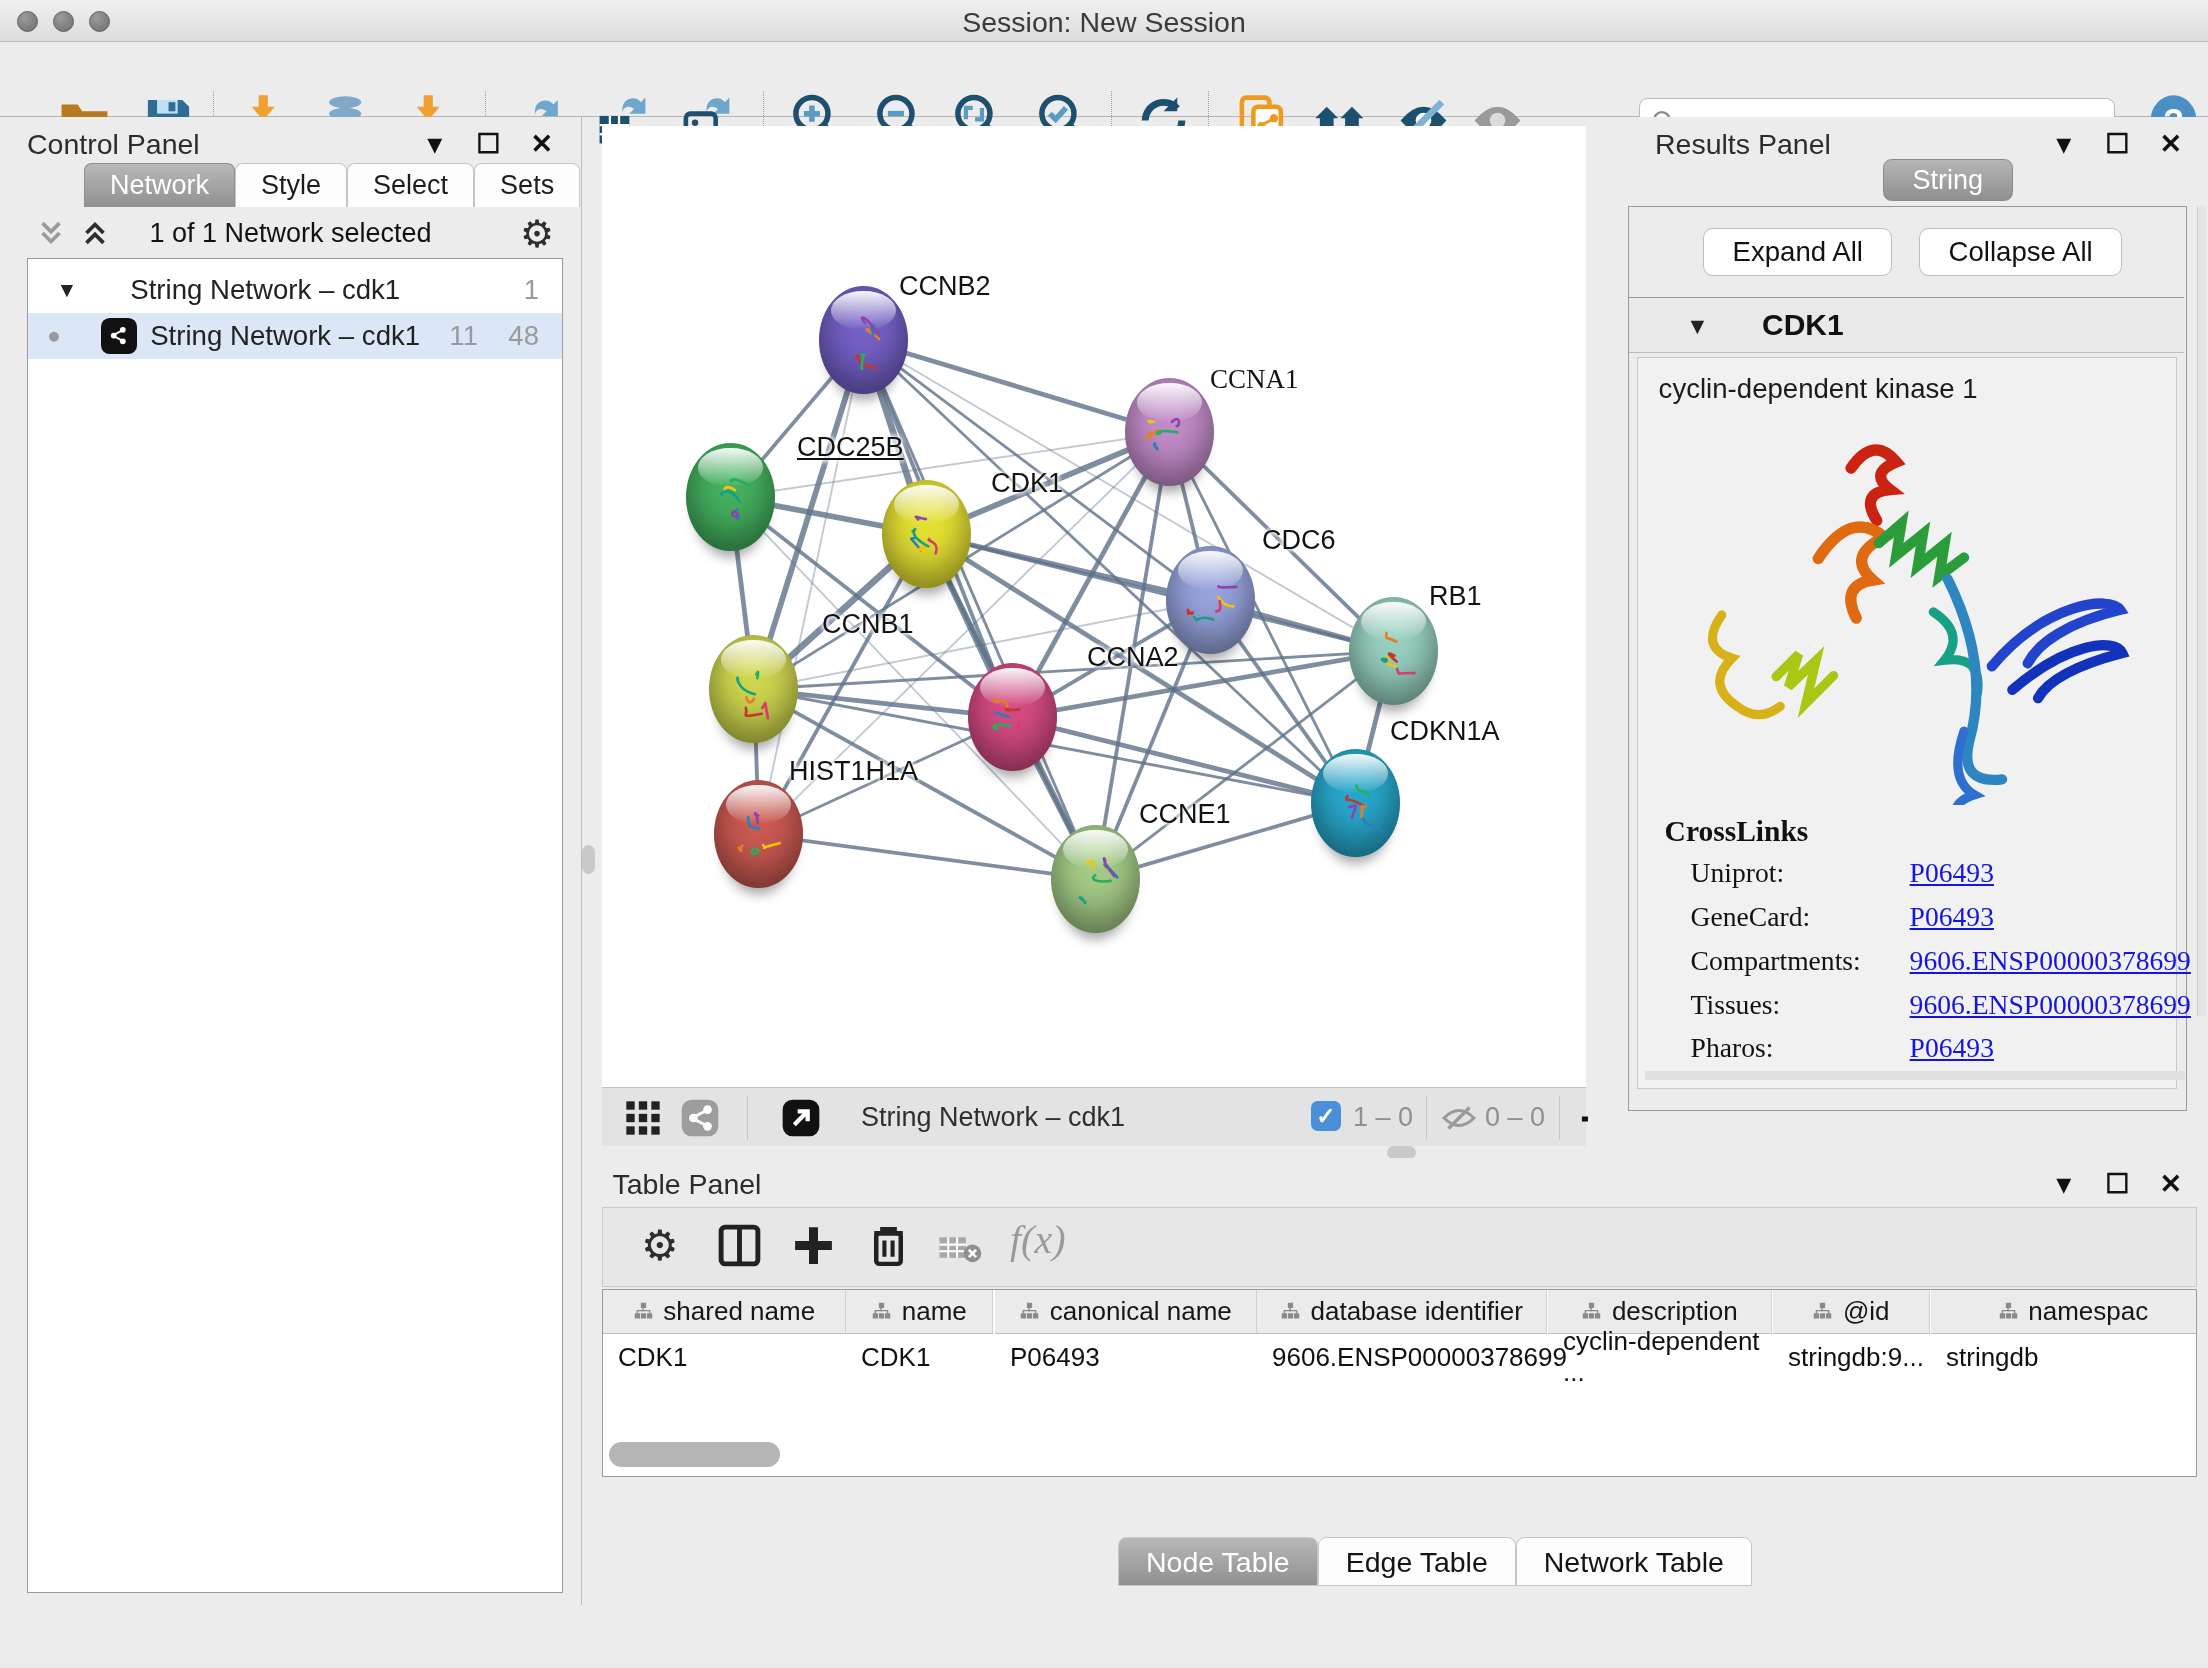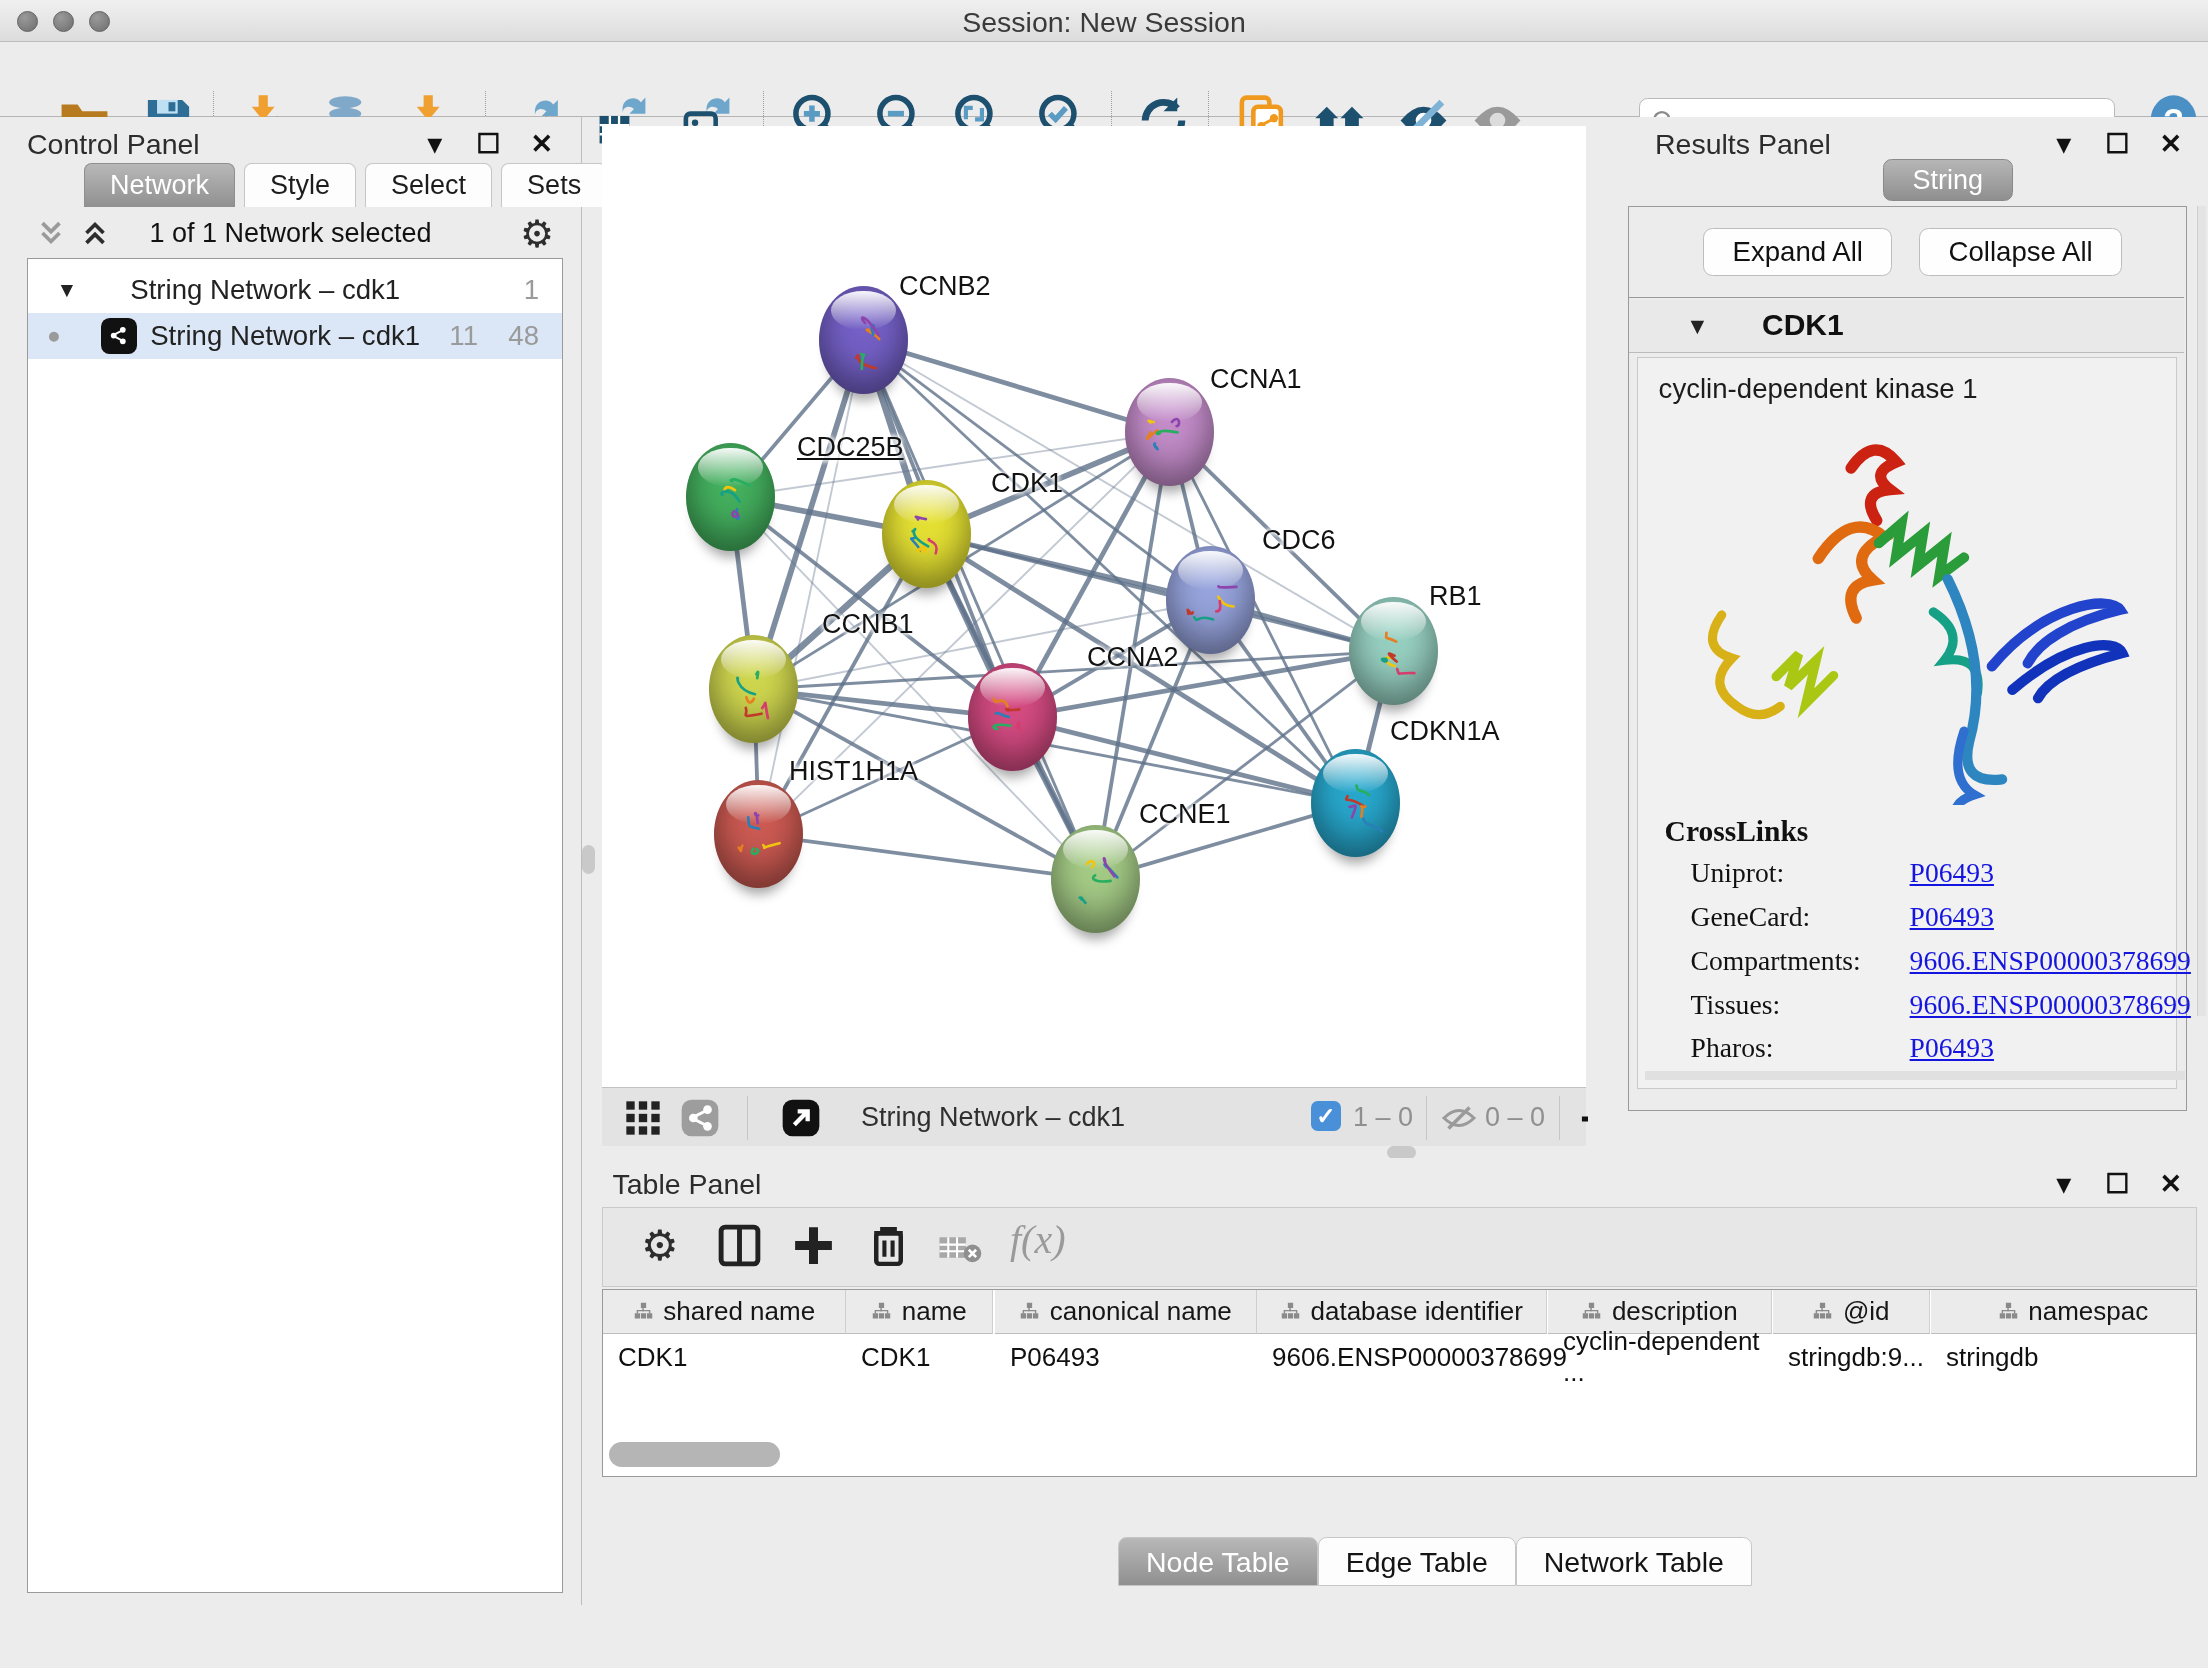--- a/index.html
+++ b/index.html
@@ -30,21 +30,21 @@
   .panel-title { font-size:28.5px; color:#2c2c2c; }
   .panel-btns { position:absolute; display:flex; gap:25px; align-items:center; font-size:27px; color:#111; }
   .pb { width:28.5px; text-align:center; cursor:pointer; font-weight:bold; }
 
   
   .control-panel { position:absolute; left:0; top:117px; width:582px; height:1488px;
                    background:#ececec; border-right:1.9px solid #bdbdbd; }
   .cp-header { position:absolute; left:27px; top:11.4px; }
   .tabs-row { position:absolute; left:84px; top:46px; display:flex; }
   .tab { height:44px; padding:0 25px; font-size:27px; line-height:42px; background:#fdfdfd;
-         border:1px solid #c6c6c6; border-bottom:none; border-radius:7.6px 7.6px 0 0; margin-right:9px;
+         border:1px solid #c6c6c6; border-bottom:none; border-radius:7.6px 7.6px 0 0; margin-right:0;
          color:#1c1c1c; cursor:pointer; }
   .tab.active { background:linear-gradient(#b8b8b8,#909090); color:#fff; border-color:#8f8f8f; }
   .cp-subbar { position:absolute; left:0; top:95px; width:100%; height:42px; }
   .cp-subbar .status { position:absolute; left:0; right:0; text-align:center; font-size:27px; color:#111; top:5.7px;}
   .chev { position:absolute; top:3.8px; cursor:pointer; }
   .gear-btn { position:absolute; right:27px; top:0px; font-size:38px; color:#2d2d2d; cursor:pointer; }
   .tree-box { position:absolute; left:27px; top:141px; width:536px; height:1335px; background:#fff;
               border:1.9px solid #9a9a9a; }
   .tree-row { position:relative; width:100%; height:46px; font-size:27.6px; display:flex; align-items:center; }
   .tree-row .count { position:absolute; color:#9a9a9a; }
@@ -383,21 +383,21 @@
         <div class="net-label" style="left: 297px; top: 145px;">CCNB2</div>
         <div class="net-node" style="left: 523px; top: 252px; --c: #c38cc9;">
           <svg viewBox="0 0 52 60">
             <path d="M9.083417507575682 27.292256303067273 c -2.958586272764549 6.482583432508926, -6.810712964166775 8.740086607794701, 6.190657159144324 -1.9148723385104658" stroke="#e67e22" stroke-width="2.4" fill="none" stroke-linecap="round"></path>
             <path d="M17.730315728415558 27.79856187056835 c -5.329039613565221 3.127241451730656, -4.532307907711695 -4.928343550919583, 15.664489804082365 -0.5408086727805501" stroke="#27ae60" stroke-width="2.4" fill="none" stroke-linecap="round"></path>
             <path d="M13.953335800222021 40.0899880989289 c 4.981808362752648 5.743156884119571, -3.5922233000970083 -1.9910791971277426, -0.8042123791141198 -2.868778190037103" stroke="#2980b9" stroke-width="2.4" fill="none" stroke-linecap="round"></path>
             <path d="M28.374913742236803 17.871368423158085 c 7.053354801932175 -7.903511316018442, 7.960616455480995 4.467102039183526, 4.166474982748447 3.6339470552349704" stroke="#8e44ad" stroke-width="2.4" fill="none" stroke-linecap="round"></path>
             <path d="M9.311918072626536 18.3208888799992 c -5.1197407766699 -3.64008760788471, 2.3139082517426584 0.3773339600564043, 2.9592263303697335 -0.42883859547359293" stroke="#f1c40f" stroke-width="2.4" fill="none" stroke-linecap="round"></path>
           </svg>
         </div>
-        <div class="net-label" style="left: 608px; top: 238px;">CCNA1</div>
+        <div class="net-label" style="left: 608px; top: 238px; font-family: Liberation Serif, serif;">CCNA1</div>
         <div class="net-node" style="left: 84px; top: 317px; --c: #44b05e;">
           <svg viewBox="0 0 52 60">
             <path d="M26.50966586992829 11.771219409746877 c 3.8713084177575983 4.315988438959506, -5.9108319748777385 -7.02273204588413, 16.821573941654748 4.8490564150773565" stroke="#27ae60" stroke-width="2.4" fill="none" stroke-linecap="round"></path>
             <path d="M32.196417677590986 37.83184486603794 c -3.3256593093378406 7.684611615045354, 4.607314658319249 6.223860147413266, 0.3511116000440042 8.567651088597973" stroke="#2980b9" stroke-width="2.4" fill="none" stroke-linecap="round"></path>
             <path d="M31.831544839035512 40.82411417027532 c 4.478243041873769 6.025102259203328, -8.320848876398877 4.234481103299297, -2.226640397635787 -1.2390915182366413" stroke="#8e44ad" stroke-width="2.4" fill="none" stroke-linecap="round"></path>
             <path d="M21.07437669390245 21.17102539228531 c -0.4865237871408423 1.2192297306757602, -0.750167515076356 -7.217549579462151, 9.083917552579733 -0.4547609284835632" stroke="#f1c40f" stroke-width="2.4" fill="none" stroke-linecap="round"></path>
             <path d="M18.95878629076617 24.899800982088387 c -3.889070016301467 -0.7651088597973814, 6.116850516546489 -9.251132601934174, 15.411687051834665 6.1469732275904825" stroke="#16a085" stroke-width="2.4" fill="none" stroke-linecap="round"></path>
           </svg>
         </div>
         <div class="net-label" style="left: 195px; top: 306px; text-decoration: underline;">CDC25B</div>

